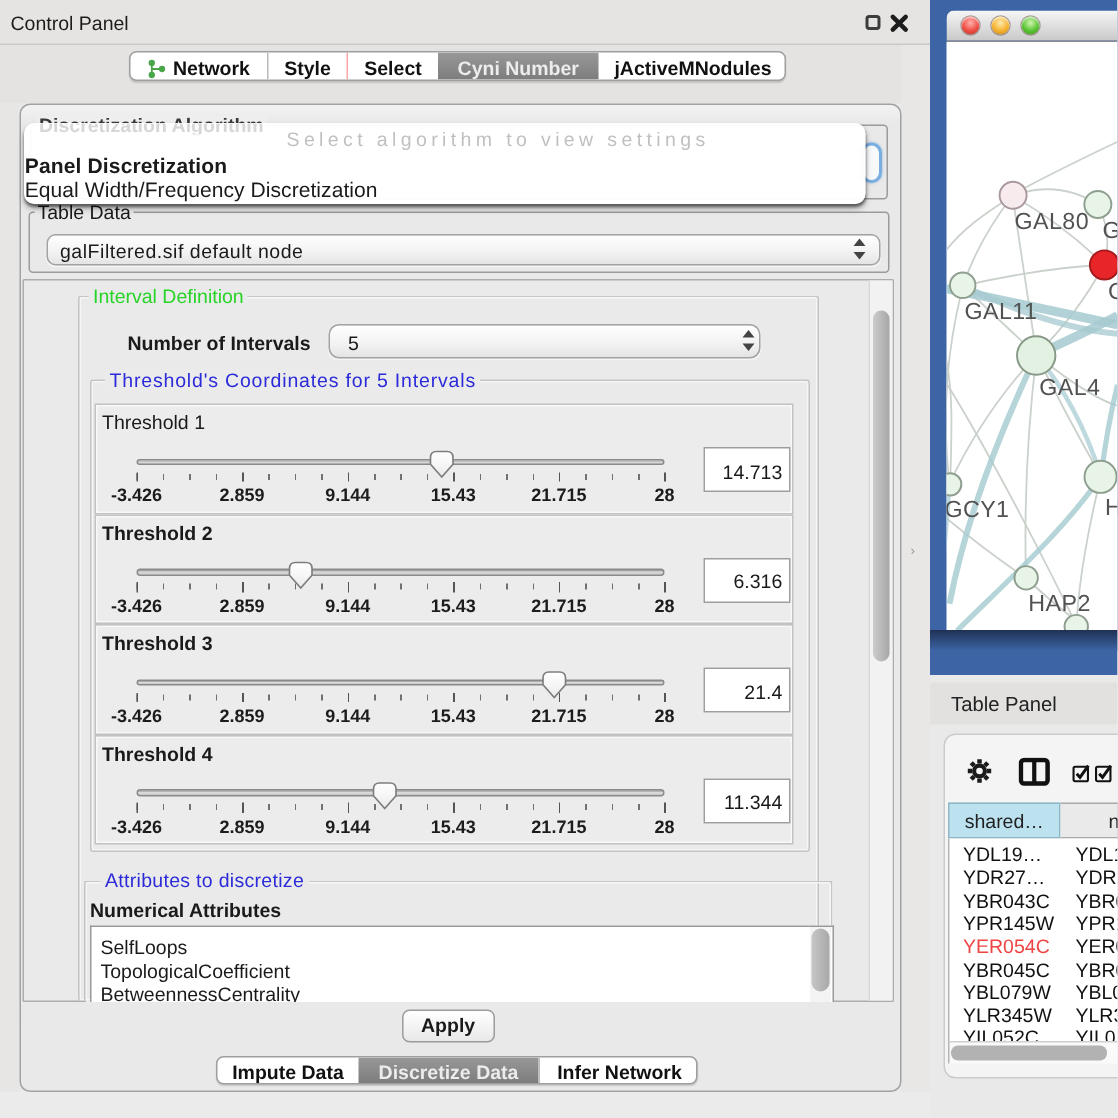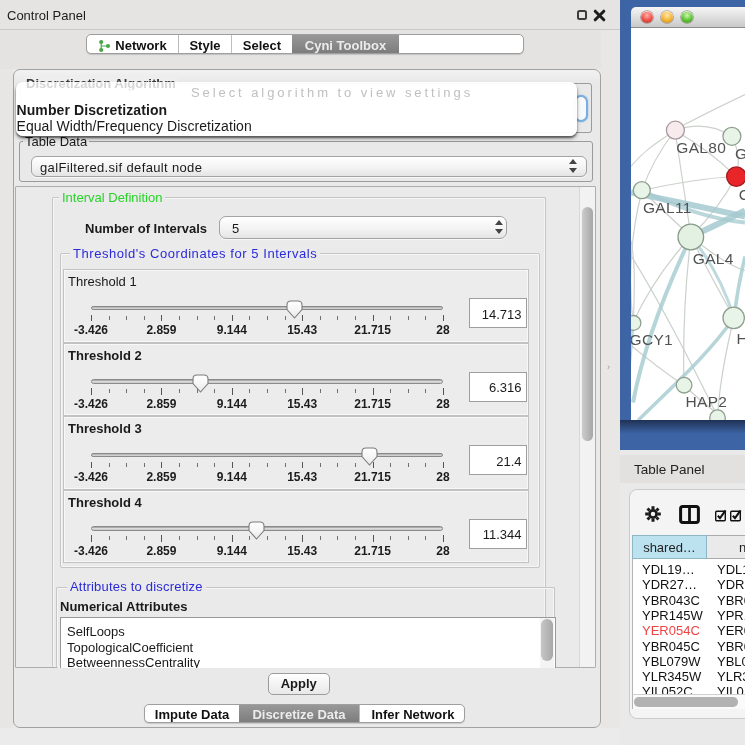--- a/index.html
+++ b/index.html
@@ -24,21 +24,22 @@
   </svg>
 <div class="a" style="left:86px;top:33.5px;width:438px;height:20px;background:#fff;border:1px solid #9f9f9f;border-radius:5px;box-shadow:0 1px 1px rgba(0,0,0,.15);overflow:hidden;font-size:13px">
 <div class="seg" style="left:0;width:91px"><svg width="13" height="14" viewBox="0 0 13 14" style="margin-right:4px">
         <circle cx="3.2" cy="3" r="2.1" fill="#4aa64a"></circle>
         <circle cx="3.2" cy="11" r="2.1" fill="#4aa64a"></circle>
         <circle cx="10" cy="7" r="2.1" fill="#4aa64a"></circle>
         <path d="M3.2 3 V11 M3.2 7 H10" stroke="#4aa64a" stroke-width="1.2" fill="none"></path>
       </svg>Network</div>
 <div class="seg" style="left:91px;width:53px;border-left:1px solid #bbb">Style</div>
 <div class="seg" style="left:144px;width:61px;border-left:1px solid #fca5a5">Select</div>
-<div class="seg segdark" style="left:205px;width:107px">Cyni Toolbox</div>
+<div class="seg segdark" style="left:205px;width:107px">Cyni Number</div>
+<div class="seg" style="left:312px;width:126px">jActiveMNodules</div>
 </div>
 <div class="a" style="left:13px;top:69px;width:588px;height:659px;border:1px solid #a2a2a2;border-radius:7px;background:linear-gradient(#f2f2f2,#e9e9e9 12px)"></div>
 <div class="a" style="left:20px;top:83px;width:572px;height:50px;border:1px solid #9b9b9b;border-radius:3px"></div>
 <div class="a" style="left:24px;top:76.5px;background:#eee;padding:0 2px;font-weight:700;color:#3a3a3a;line-height:13px">Discretization Algorithm</div>
 <div class="a" style="left:574px;top:95px;width:14px;height:27px;border:2.5px solid #79aede;border-radius:7px;background:#f7f9fb;box-shadow:0 0 2px #8ab7e2"></div>
 <div class="a" style="left:19px;top:141px;width:574px;height:41px;border:1px solid #9b9b9b;border-radius:3px"></div>
 <div class="a" style="left:23px;top:134.5px;background:#e9e9e9;padding:0 2px;line-height:13px">Table Data</div>
 <div class="a combo" style="left:31px;top:155.5px;width:556px;height:21.5px"></div>
 <div class="a" style="left:40px;top:160px;letter-spacing:.35px">galFiltered.sif default node</div>
 <svg class="a" style="left:566px;top:158px" width="14" height="16" viewBox="0 0 14 16">
@@ -267,13 +268,13 @@
 <div style="position:absolute;left:9px;top:110.10000000000001px;color:#111">YLR345W</div>
 <div style="position:absolute;left:84px;top:110.10000000000001px;color:#111">YLR3</div>
 <div style="position:absolute;left:9px;top:125.4px;color:#111">YIL052C</div>
 <div style="position:absolute;left:84px;top:125.4px;color:#111">YIL0</div>
 </div>
 <div class="a" style="left:632px;top:694px;width:113px;height:15px;background:#fafafa;border-top:1px solid #cfcfcf;border-left:1px solid #b5b5b5"></div>
 <div class="a" style="left:633.5px;top:697px;width:104px;height:9.5px;border-radius:4.7px;background:#b2b2b2"></div>
 <div class="a" style="left:16px;top:82px;width:561px;height:54px;background:rgba(255,255,255,.96);border-radius:7px 7px 7px 7px;box-shadow:0 2px 2px rgba(0,0,0,.5),0 3px 4px rgba(0,0,0,.25)"></div>
 <div class="a" style="left:24px;top:76.5px;padding:0 2px;font-weight:700;color:#d7d7d7;line-height:13px;clip-path:inset(6px 0 0 0)">Discretization Algorithm</div>
 <div class="a" style="left:191px;top:84.5px;color:#c0c0c0;font-size:13px;letter-spacing:2.92px">Select algorithm to view settings</div>
-<div class="a" style="left:16.5px;top:103.5px;font-weight:700;font-size:14px;line-height:13px;letter-spacing:.1px">Number Discretization</div>
+<div class="a" style="left:16.5px;top:103.5px;font-weight:700;font-size:14px;line-height:13px;letter-spacing:.1px">Panel Discretization</div>
 <div class="a" style="left:16.5px;top:119.5px;font-size:14px;line-height:13px;letter-spacing:.05px">Equal Width/Frequency Discretization</div>
 </body></html>

